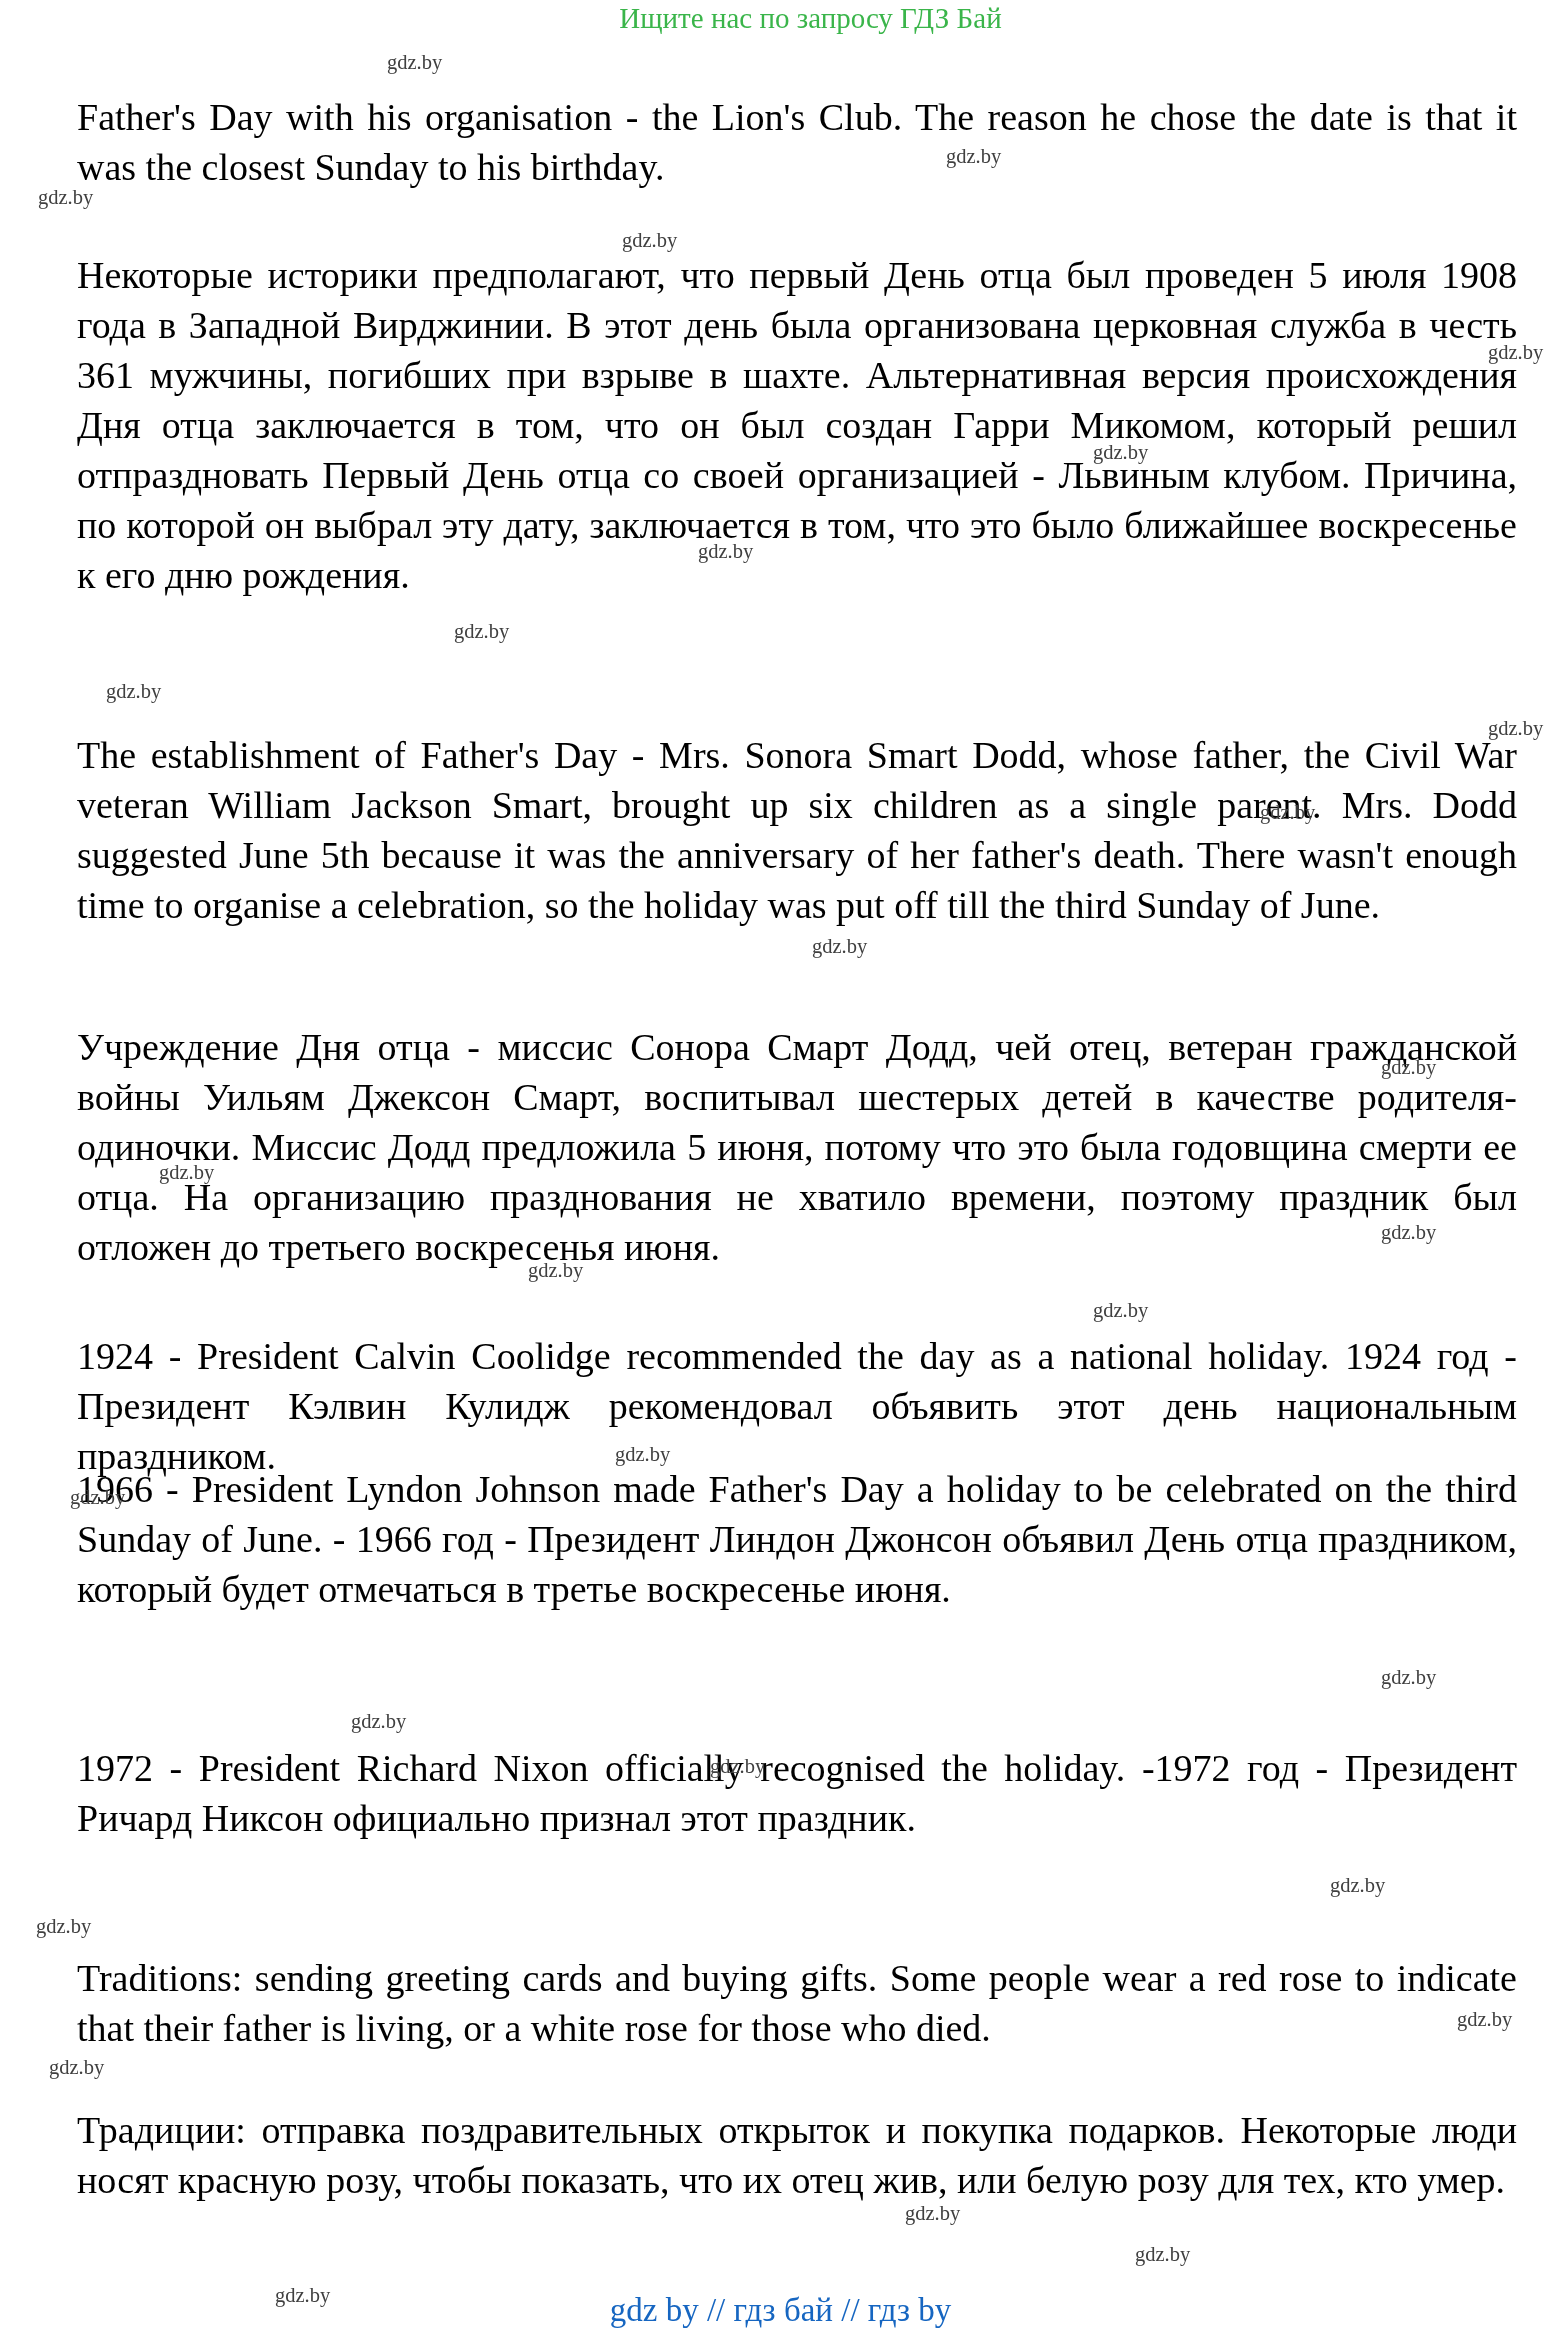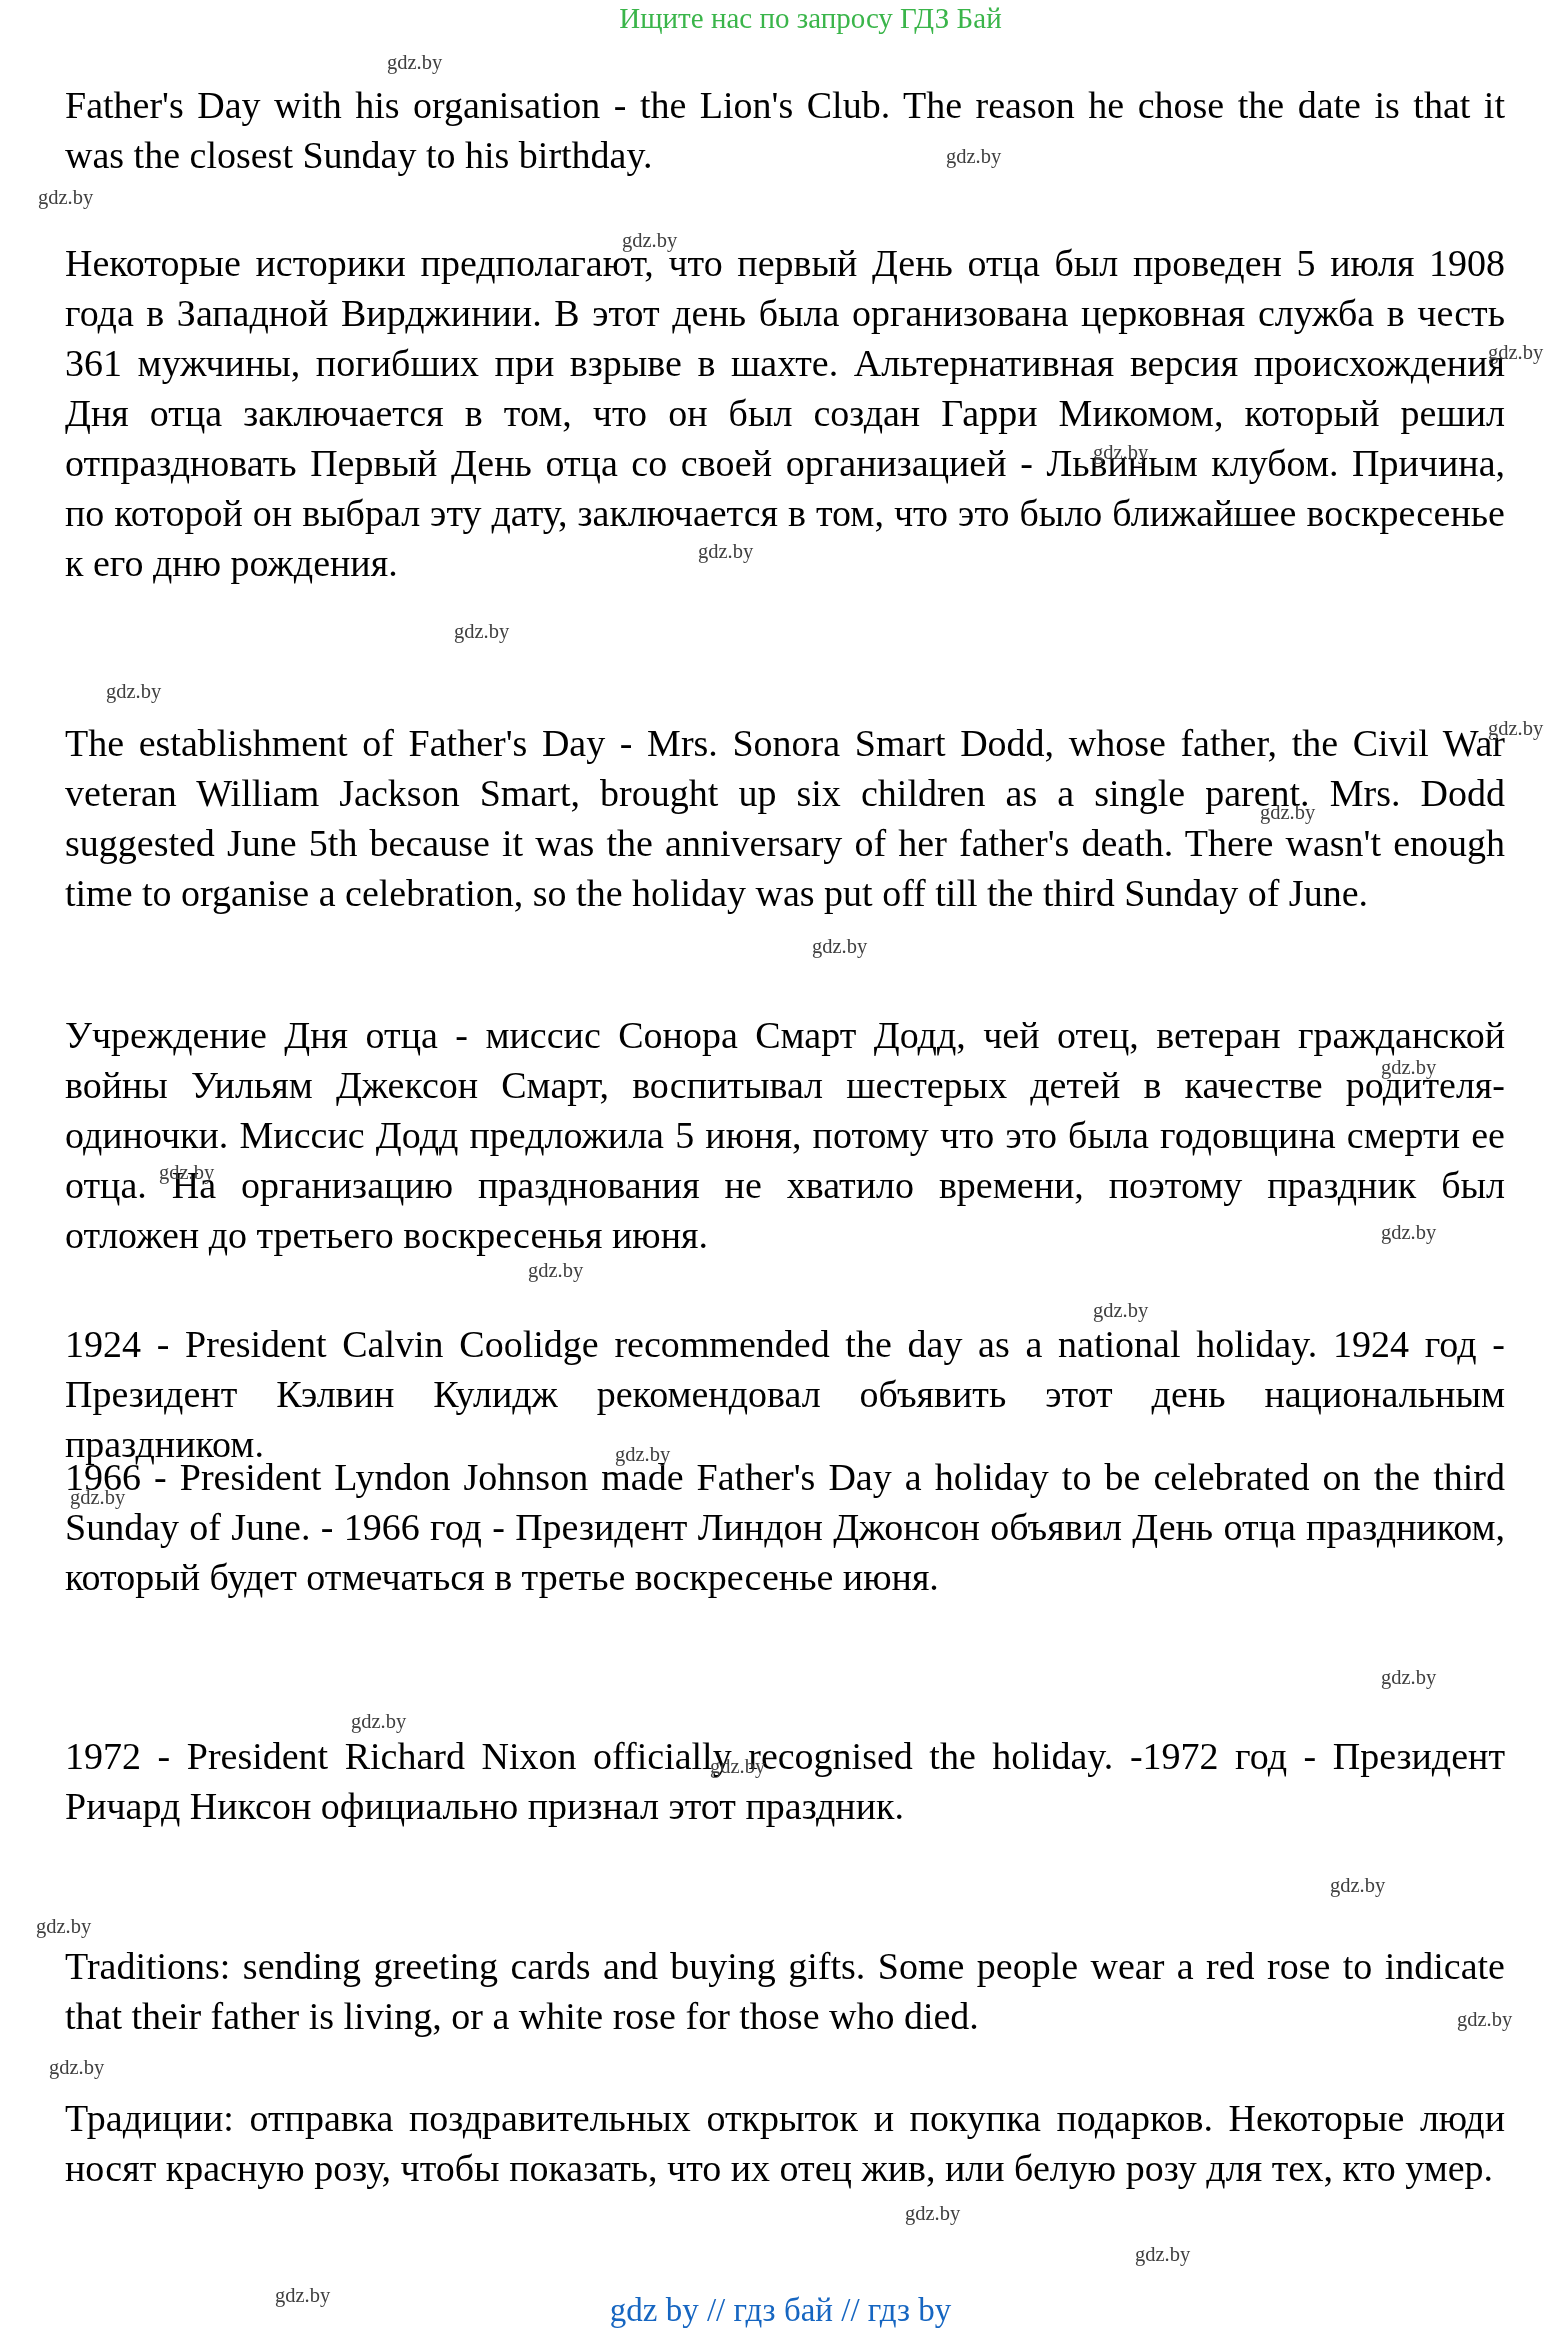--- a/index.html
+++ b/index.html
@@ -20,21 +20,21 @@
     text-align: center;
     font-size: 29px;
     line-height: 33px;
     color: var(--promo-green, #3ab54a);
     padding-left: 30px;
   }
   .para {
     position: absolute;
     left: 61px;
     width: 1440px;
-    margin: 4px;
+    margin: 16px;
     font-size: 38px;
     line-height: 50px;
     text-align: justify;
     color: var(--text-black, #000000);
   }
   .footer-promo {
     position: absolute;
     top: 2294px;
     left: 0;
     width: 100%;

